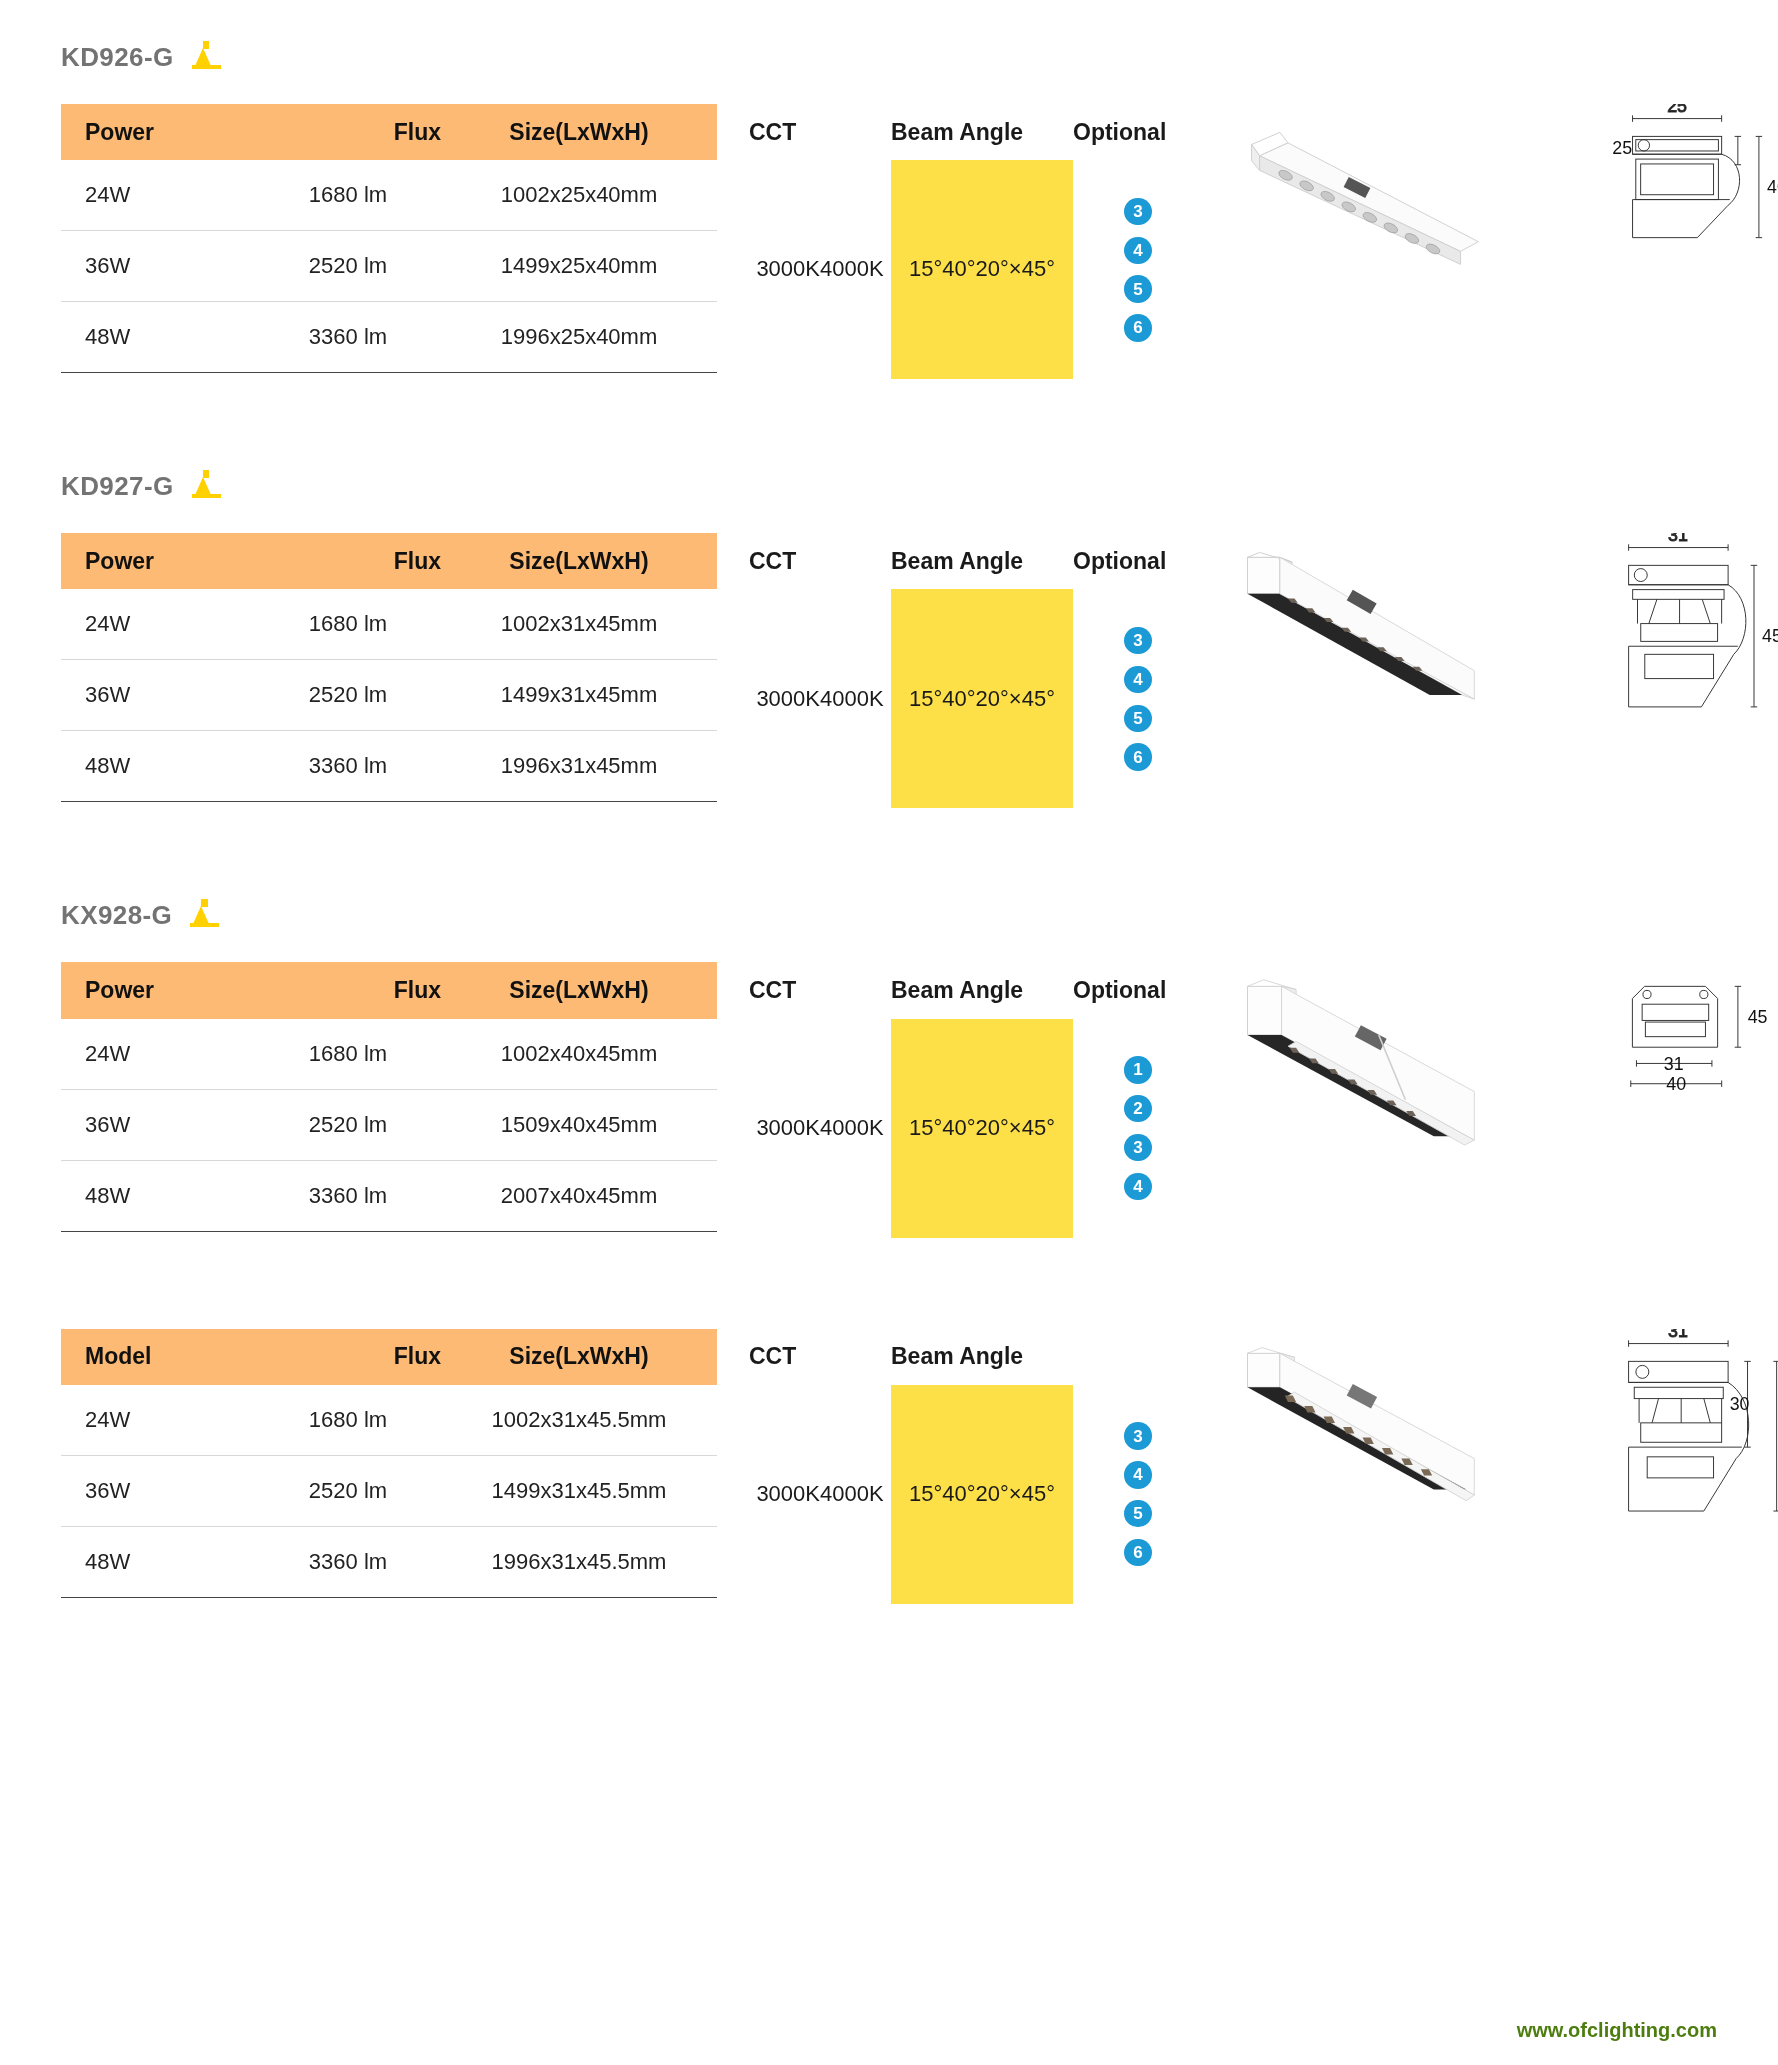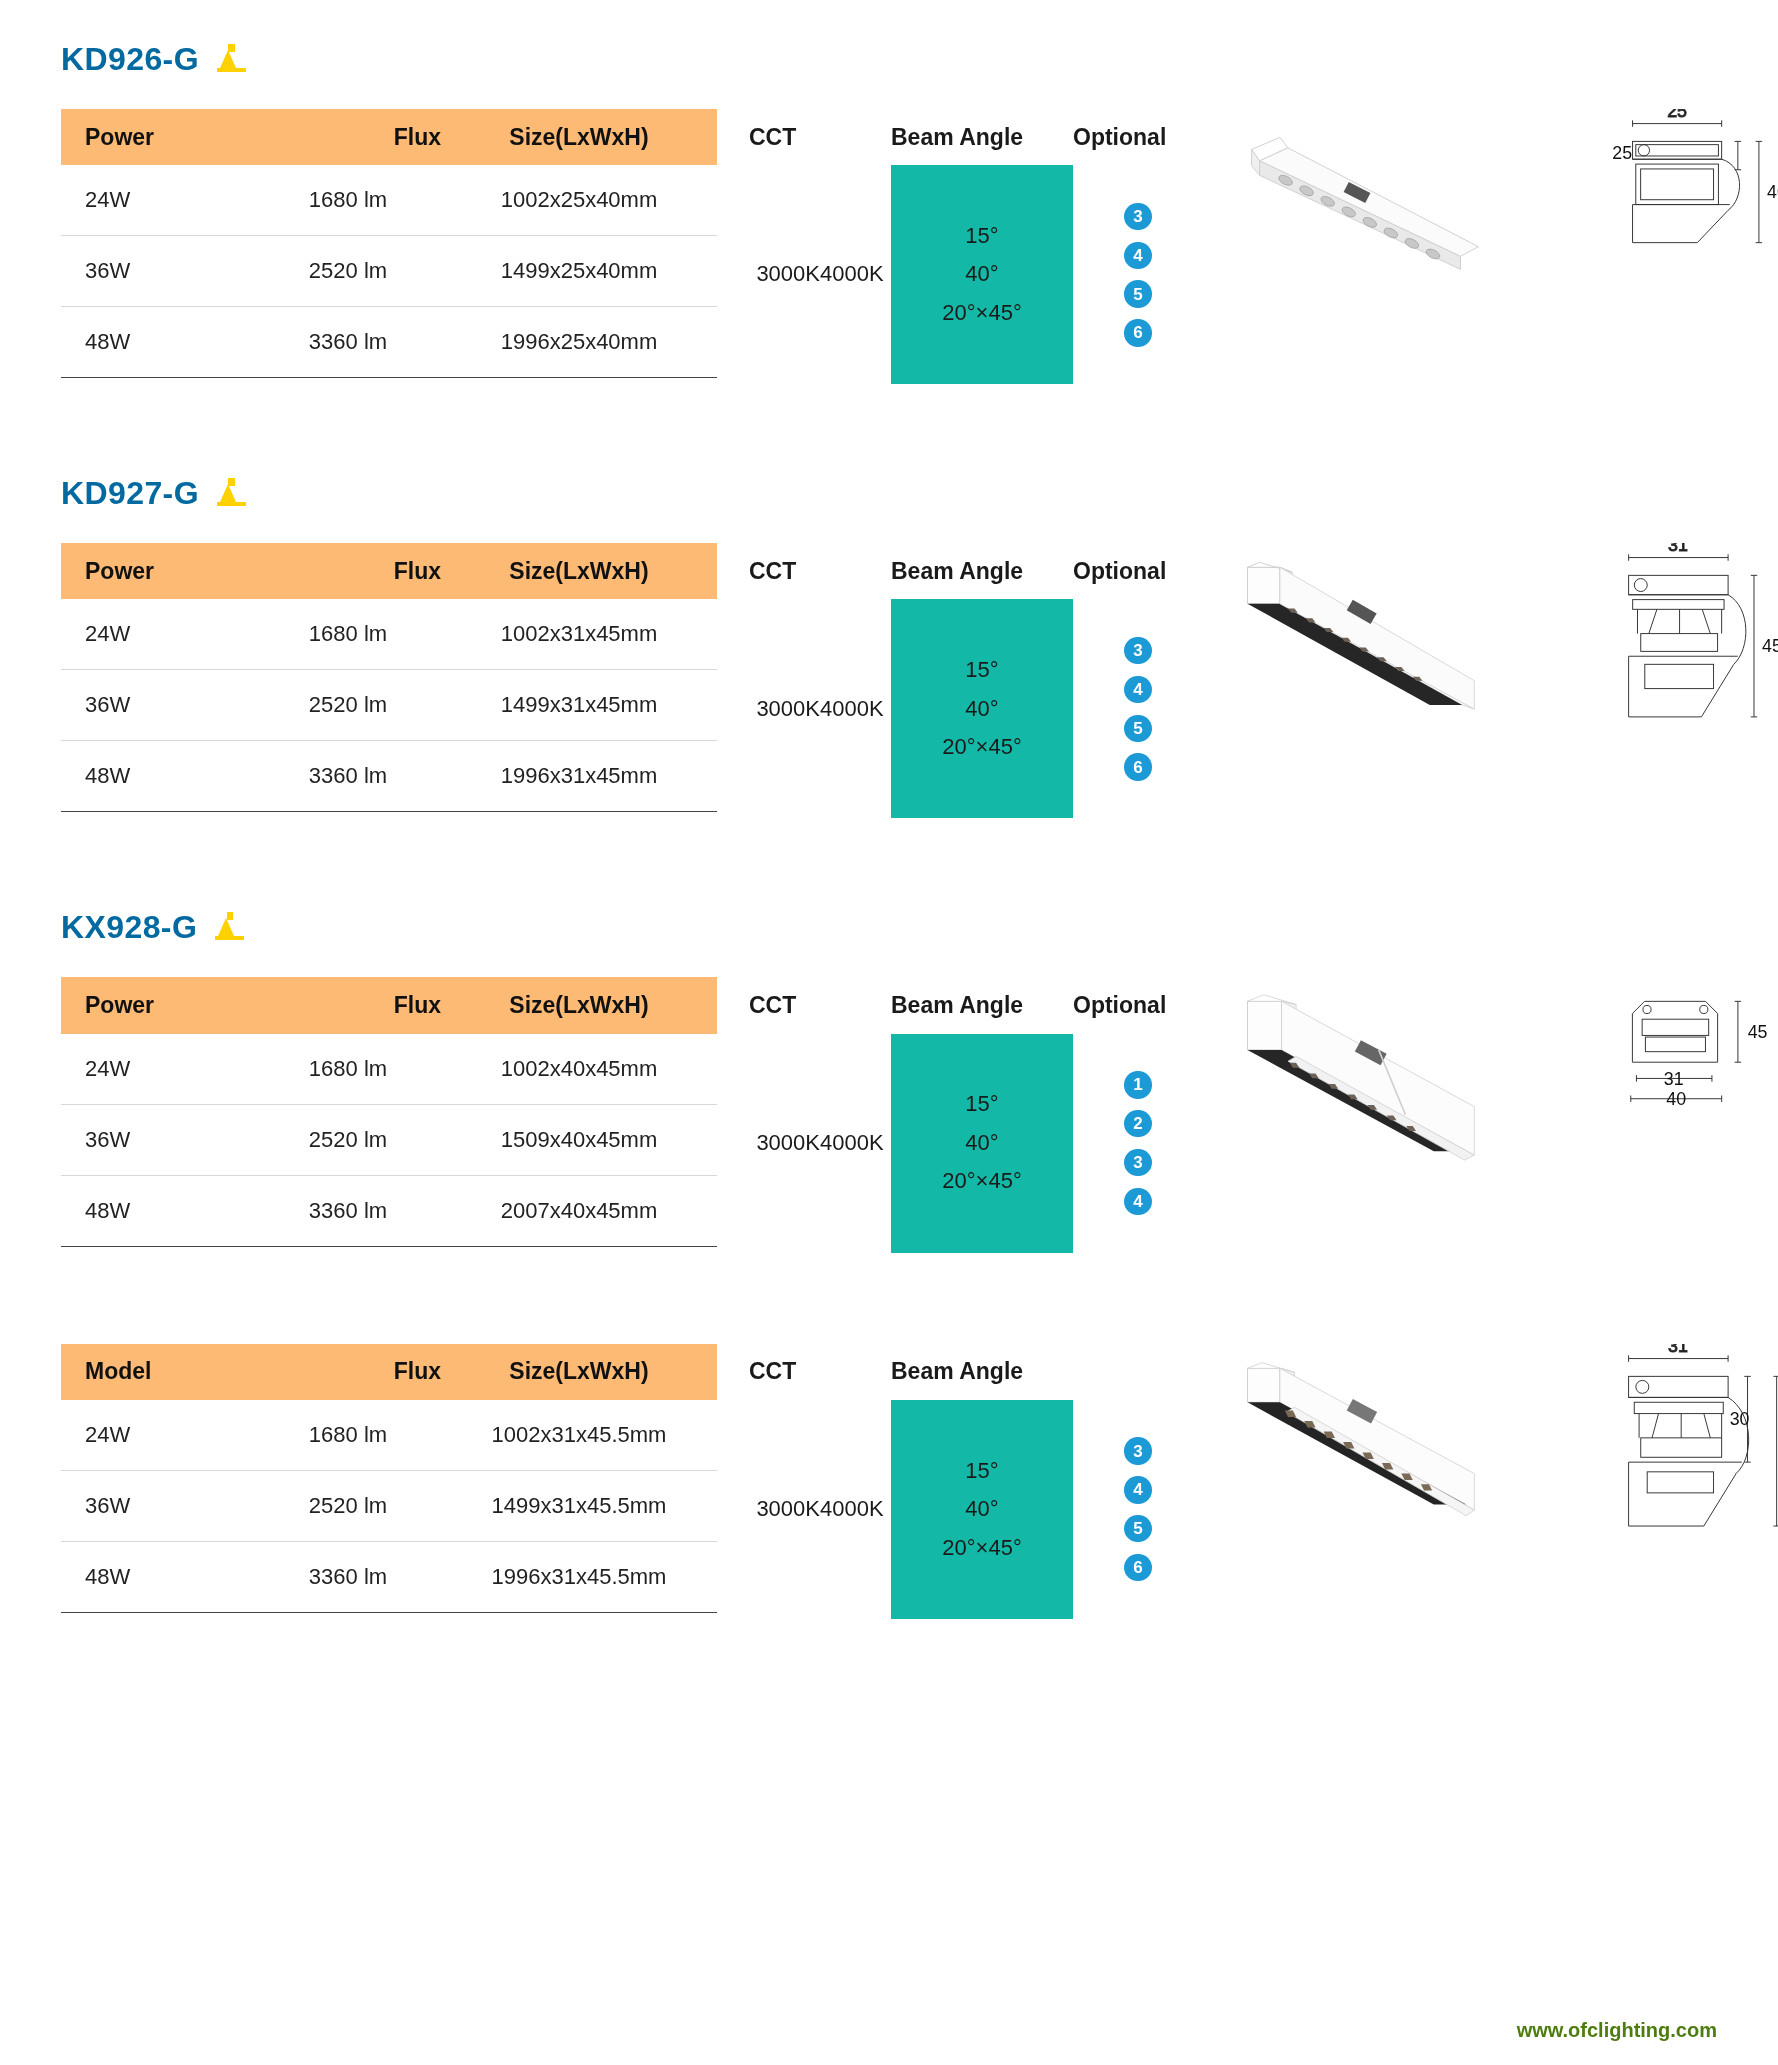--- a/index.html
+++ b/index.html
@@ -23,24 +23,24 @@
   .product-block {
     margin-bottom: 91px;
   }
   .product-title-row {
     display: flex;
     align-items: center;
     gap: 18px;
     margin-bottom: 31px;
   }
   .product-title {
-    font-size: 32px;
+    font-size: 26px;
     font-weight: bold;
     letter-spacing: 0.4px;
-    color: #0369a1;
+    color: #737373;
   }
   .lamp-icon {
     width: 36px;
     height: 32px;
     position: relative;
     display: inline-block;
   }
   .lamp-icon .shade {
     position: absolute;
     left: 3.2px;
@@ -138,23 +138,23 @@
     width: 142px;
     display: flex;
     flex-direction: row;
     align-items: center;
     justify-content: center;
     font-size: 22px;
     line-height: 1.75;
   }
   .beam-col {
     width: 182px;
-    background: #14b8a6;
-    display: flex;
-    flex-direction: column;
+    background: #fde047;
+    display: flex;
+    flex-direction: row;
     align-items: center;
     justify-content: center;
     font-size: 22px;
     line-height: 1.75;
     padding: 24px 0;
     box-sizing: border-box;
   }
   .opt-col {
     width: 130px;
     display: flex;

